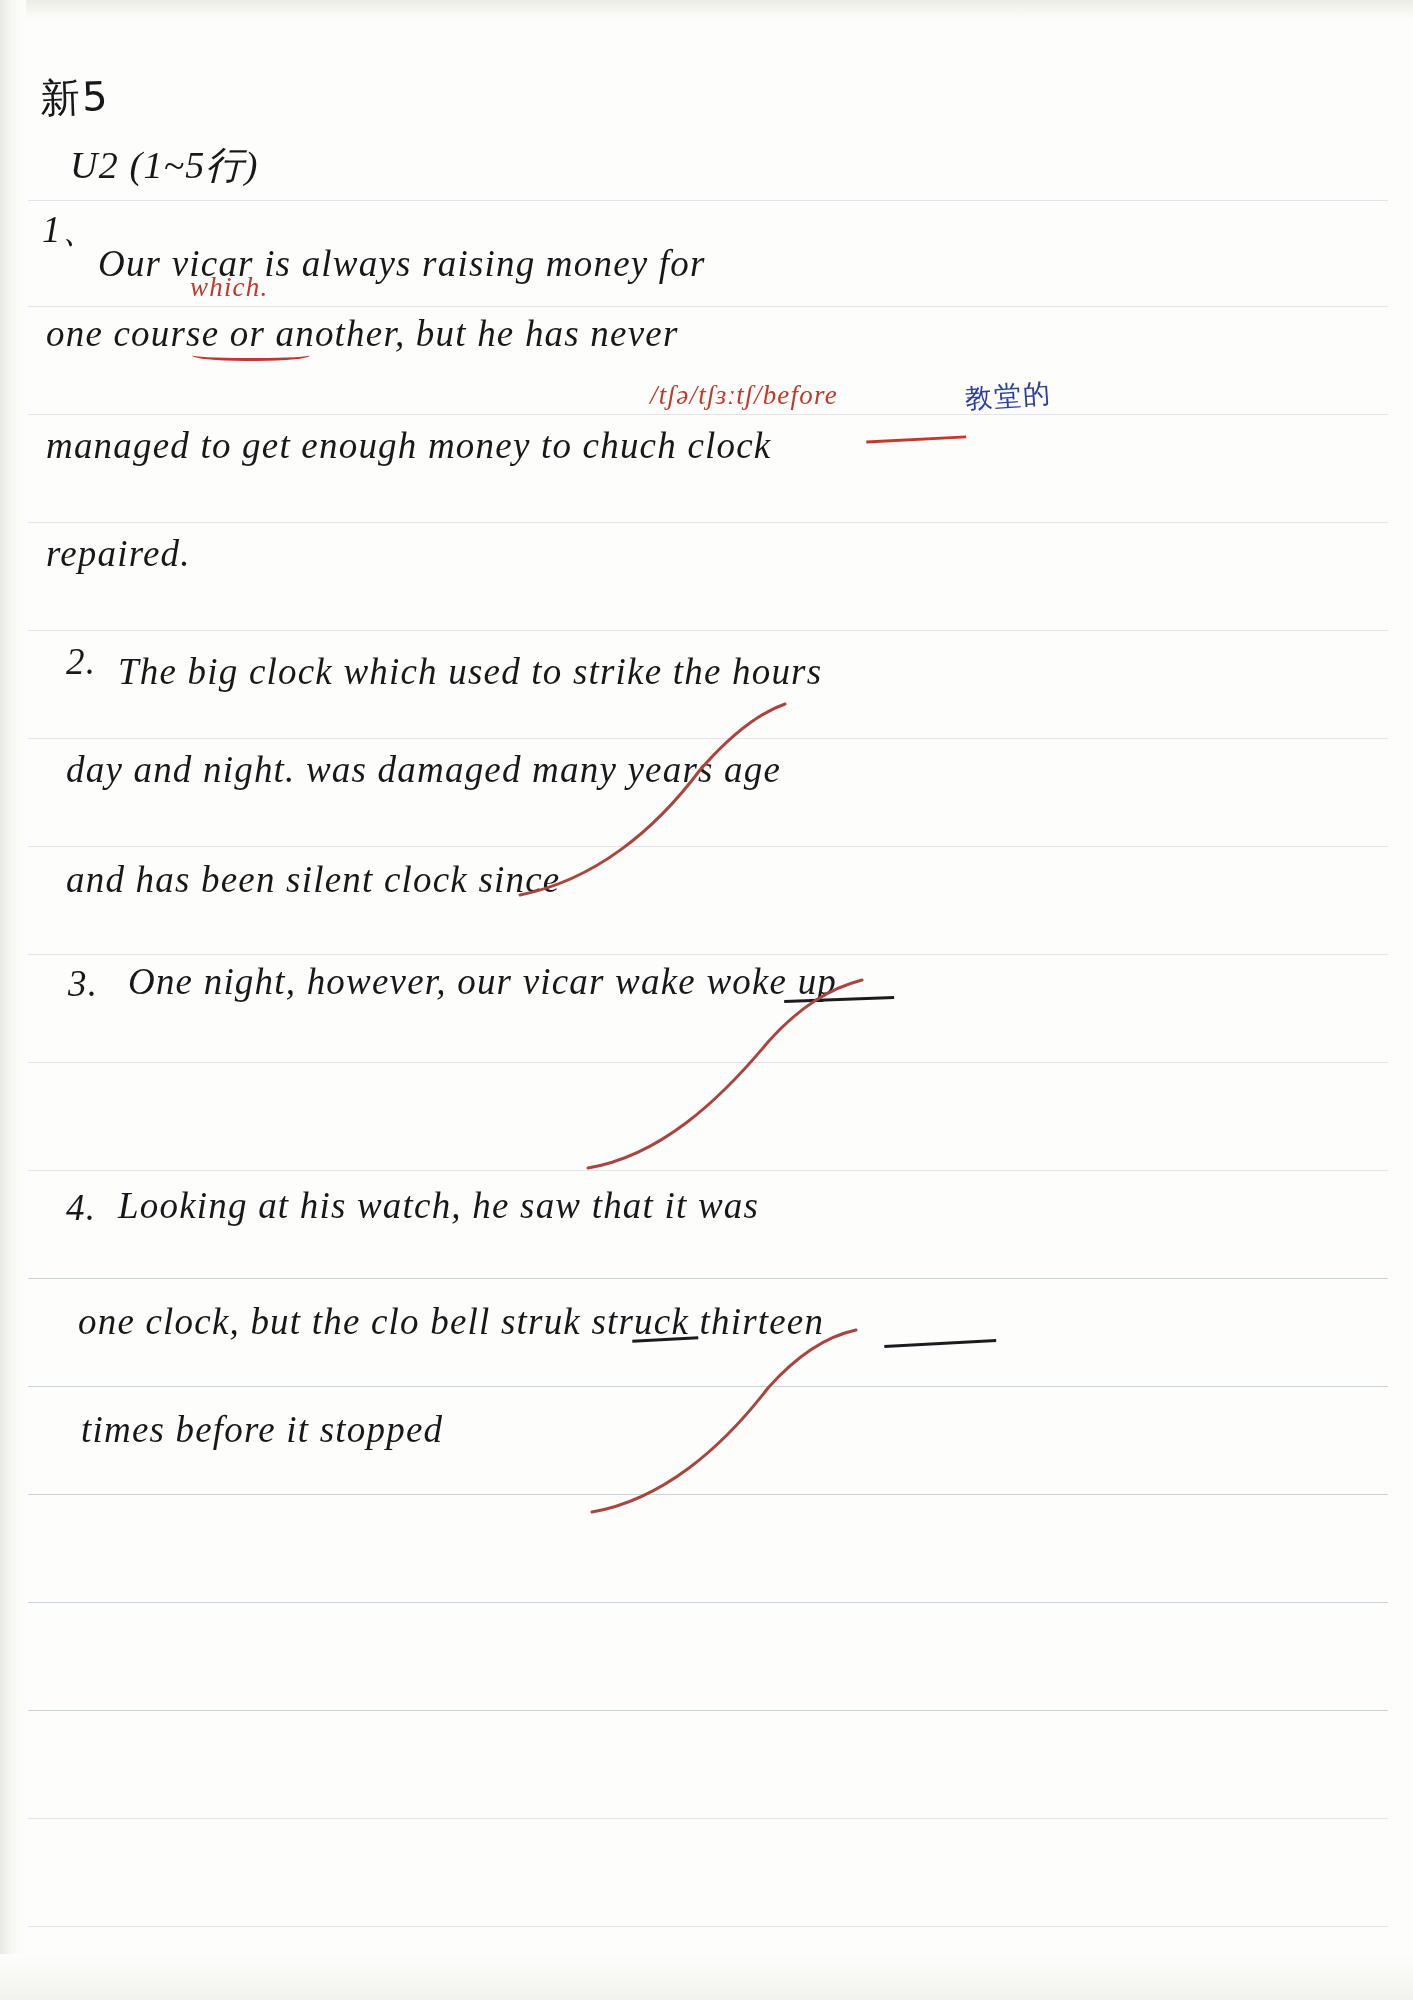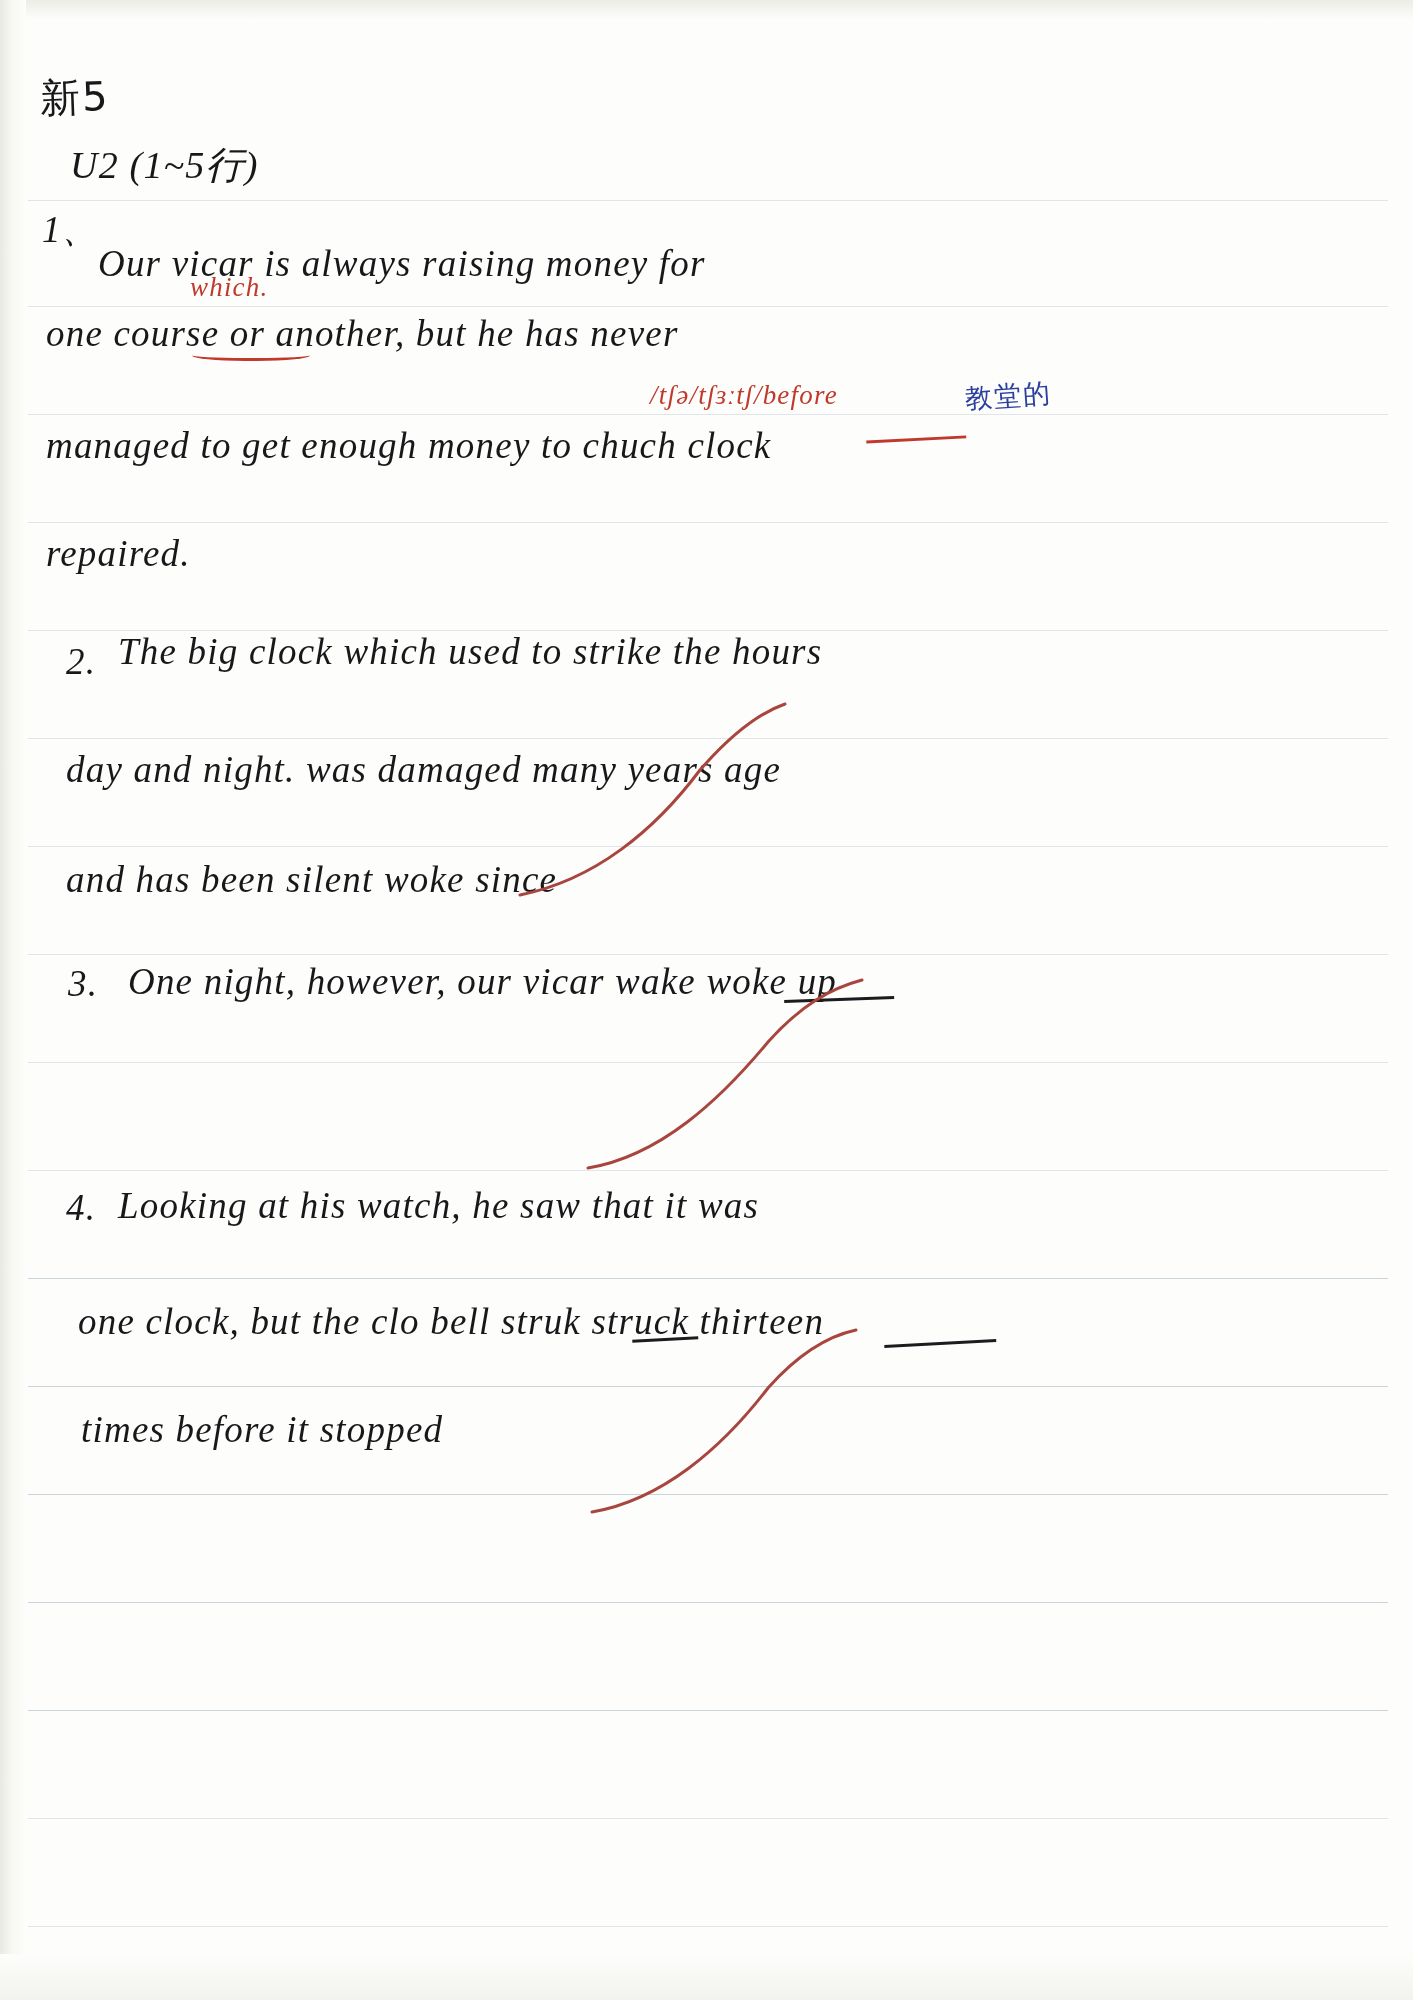--- a/index.html
+++ b/index.html
@@ -128,25 +128,25 @@
 
   <div class="hw red sz-small" style="left:650px; top:380px;">/tʃə/tʃɜːtʃ/before</div>
   <div class="hw blue cn sz-small" style="left:965px; top:378px; transform: rotate(-4deg);">教堂的</div>
 
   <div class="hw sz-body" style="left:46px; top:424px;">managed  to  get enough  money  to   chuch clock</div>
   <div class="red-underline" style="left:866px; top:428px; width:100px; border-bottom-width:3px; border-radius:0; transform: rotate(-3deg);"></div>
 
   <div class="hw sz-body" style="left:46px; top:532px;">repaired.</div>
 
   <div class="hw sz-body" style="left:66px; top:640px;">2.</div>
-  <div class="hw sz-body" style="left:118px; top:630px;">The big  clock  which  used  to  strike  the hours</div>
+  <div class="hw sz-body" style="left:118px; top:650px;">The big  clock  which  used  to  strike  the hours</div>
 
   <div class="hw sz-body" style="left:66px; top:748px;">day and  night. was  damaged  many  years  age</div>
 
-  <div class="hw sz-body" style="left:66px; top:858px;">and  has been  silent  woke  since</div>
+  <div class="hw sz-body" style="left:66px; top:858px;">and  has been  silent  clock  since</div>
 
   <svg class="mark" style="left:500px; top:700px;" width="340" height="210" viewBox="0 0 340 210">
     <path d="M 20 195 C 95 180, 155 130, 200 70 C 235 30, 262 12, 285 4"></path>
   </svg>
 
   <div class="hw sz-body" style="left:68px; top:962px;">3.</div>
   <div class="hw sz-body" style="left:120px; top:960px;margin-left:8px;">One  night, however,  our  vicar   wake  woke up</div>
   <div class="red-underline" style="left:784px; top:988px; width:110px; border-bottom-color:#1b1c1f; border-radius:0; transform: rotate(-2deg);"></div>
 
 

